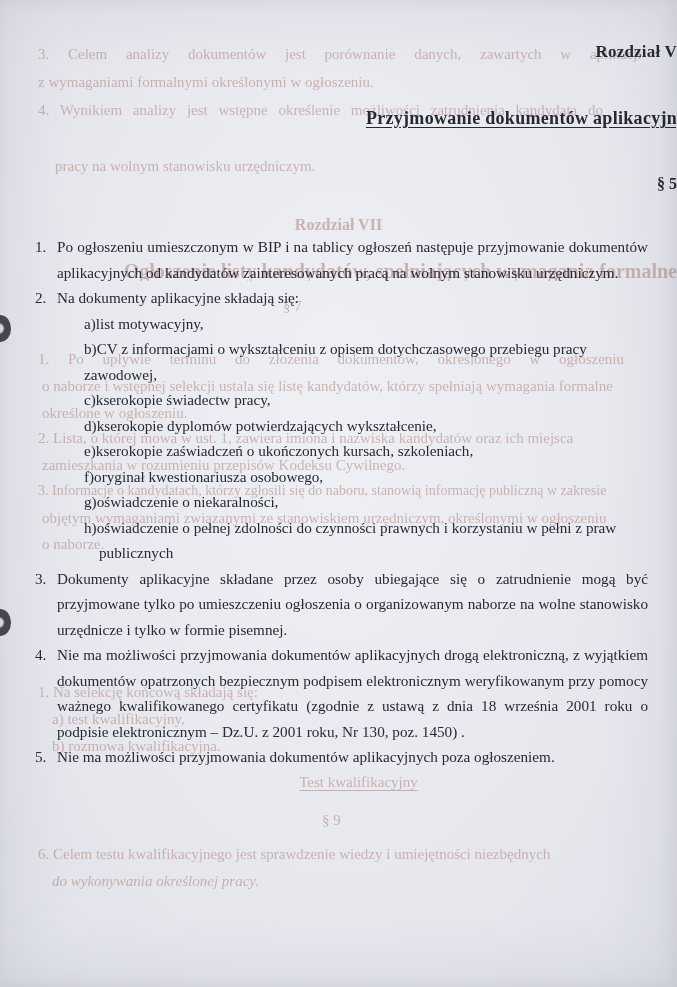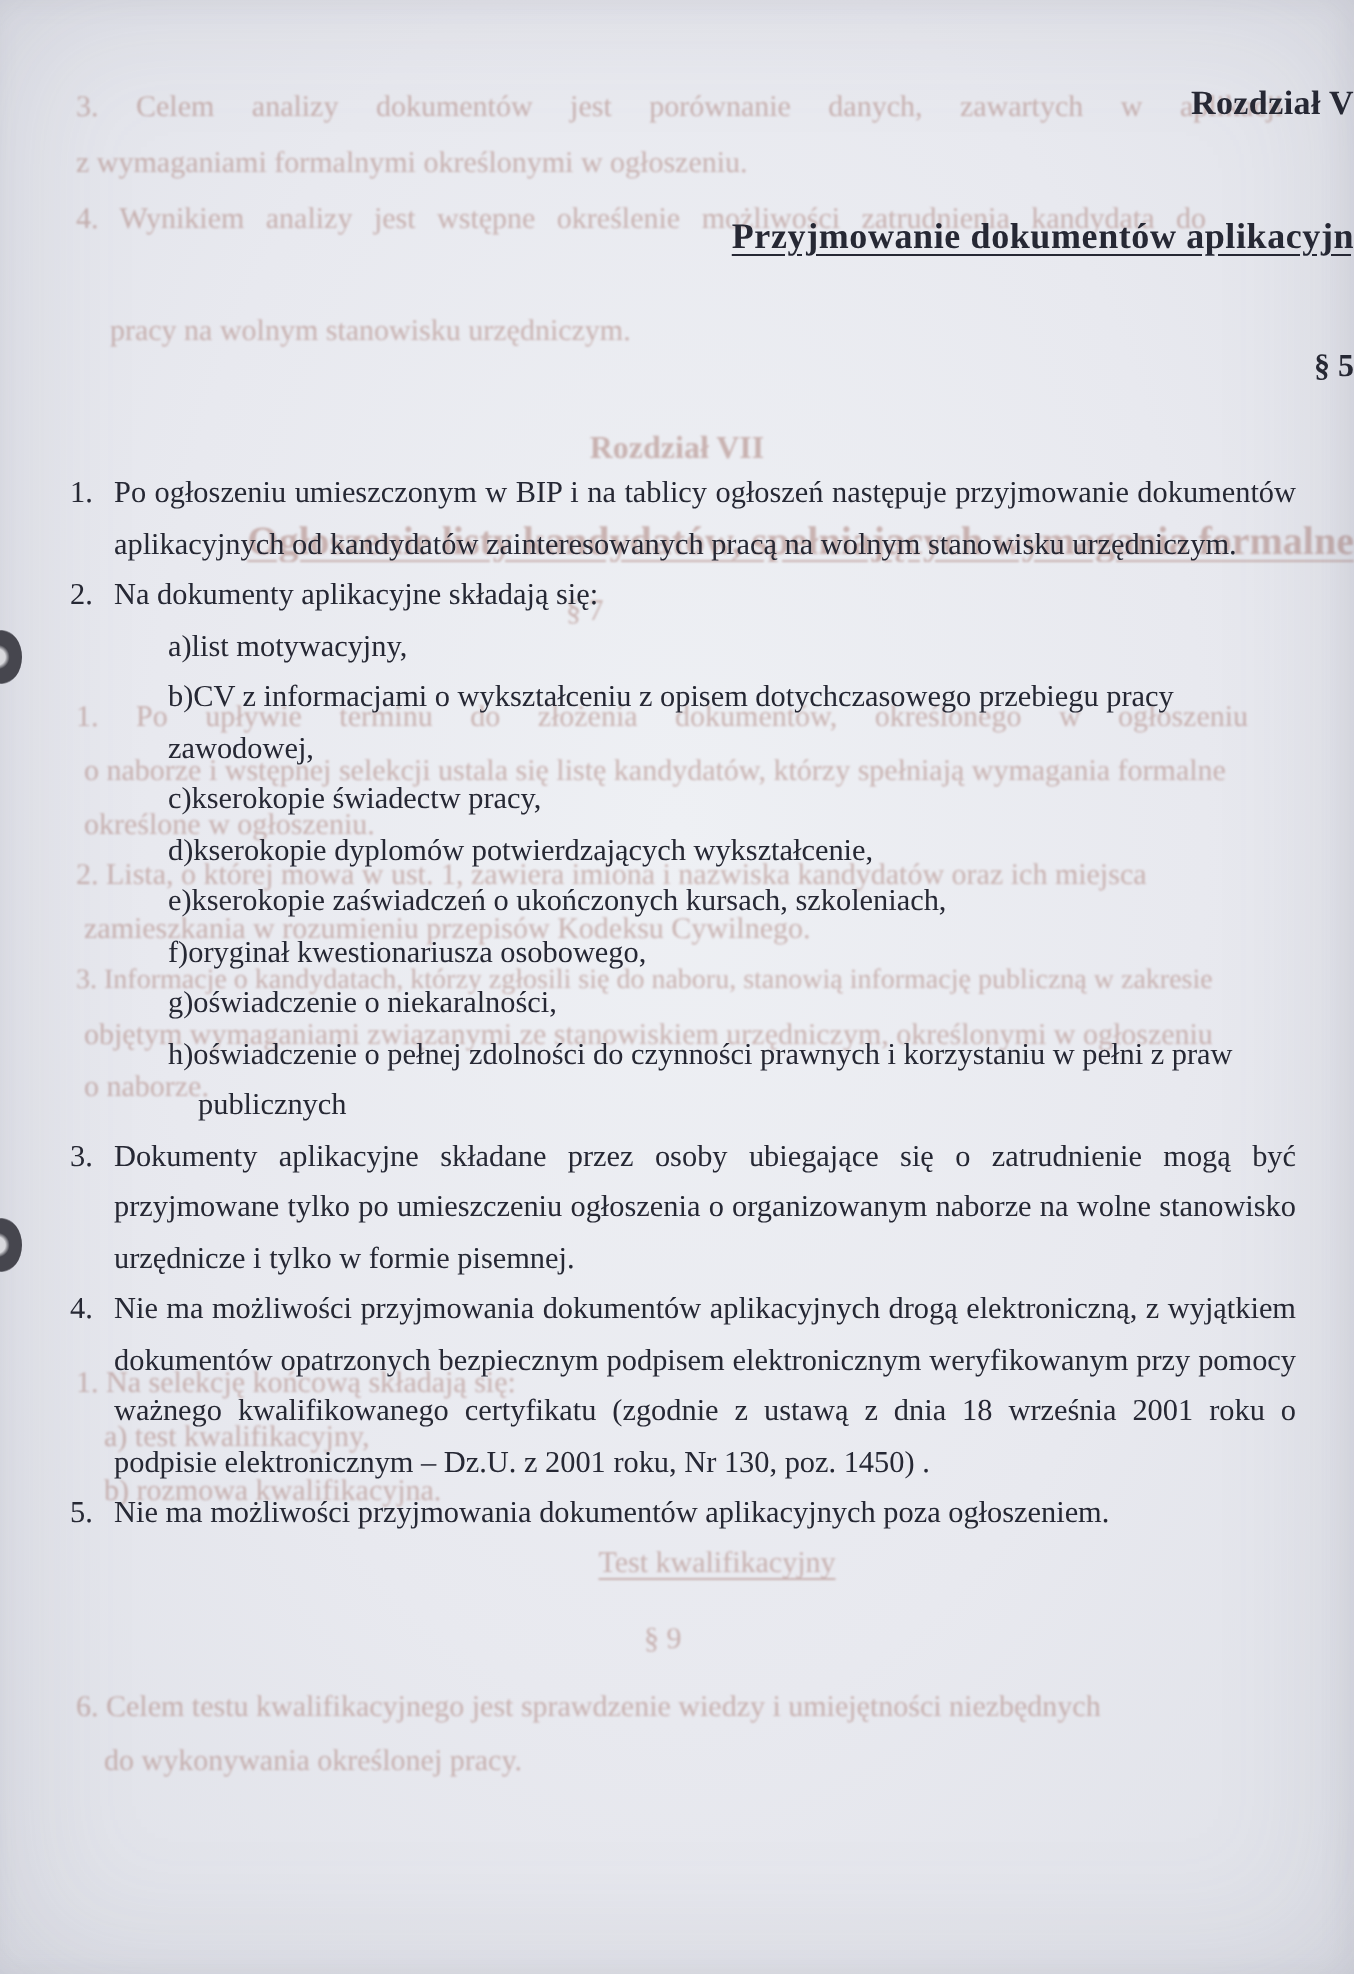--- a/index.html
+++ b/index.html
@@ -62,21 +62,21 @@
   <div class="ghost" style="top:455px;left:42px;">zamieszkania w rozumieniu przepisów Kodeksu Cywilnego.</div>
   <div class="ghost" style="top:481px;left:38px;font-size:14px;">3. Informacje o kandydatach, którzy zgłosili się do naboru, stanowią informację publiczną w zakresie</div>
   <div class="ghost" style="top:508px;left:42px;">objętym wymaganiami związanymi ze stanowiskiem urzędniczym, określonymi w ogłoszeniu</div>
   <div class="ghost" style="top:534px;left:42px;">o naborze.</div>
   <div class="ghost" style="top:682px;left:38px;">1. Na selekcję końcową składają się:</div>
   <div class="ghost" style="top:709px;left:52px;">a) test kwalifikacyjny,</div>
   <div class="ghost" style="top:736px;left:52px;">b) rozmowa kwalifikacyjna.</div>
   <div class="ghost c u" style="top:772px;margin-left:20px;">Test kwalifikacyjny</div>
   <div class="ghost" style="top:810px;left:322px;">§ 9</div>
   <div class="ghost" style="top:844px;left:38px;">6. Celem testu kwalifikacyjnego jest sprawdzenie wiedzy i umiejętności niezbędnych</div>
-  <div class="ghost" style="top:871px;left:52px;">do wykonywania określonej pracy.</div>
+  <div class="ghost" style="top:871px;left:52px;font-style:italic;">do wykonywania określonej pracy.</div>
 
   <div class="hole" style="top:315px;"></div>
   <div class="hole" style="top:609px;"></div>
 
   <div class="center kicker main" style="top:42px;">Rozdział V</div>
   <div class="center doc-title main" style="top:88px;margin-left:28px;">Przyjmowanie dokumentów aplikacyjnych</div>
   <div class="center section-mark main" style="top:134px;">§ 5</div>
 
   <div class="list main" style="top:175px;">
     <div class="item just">

